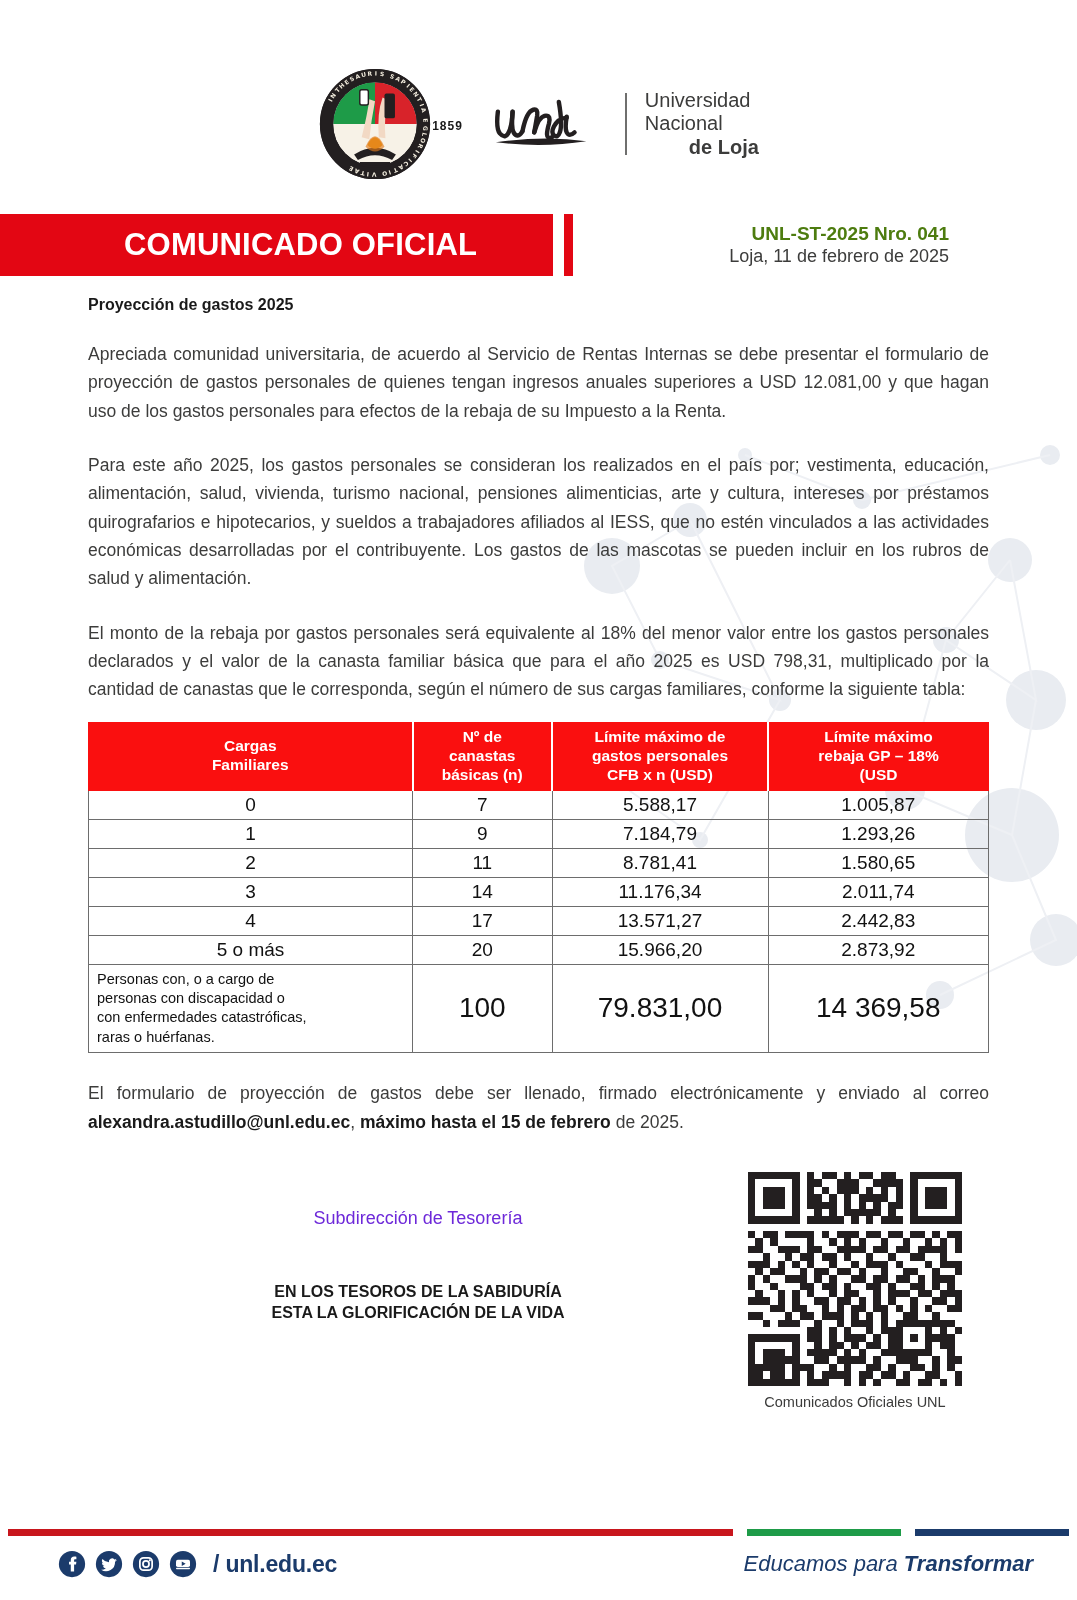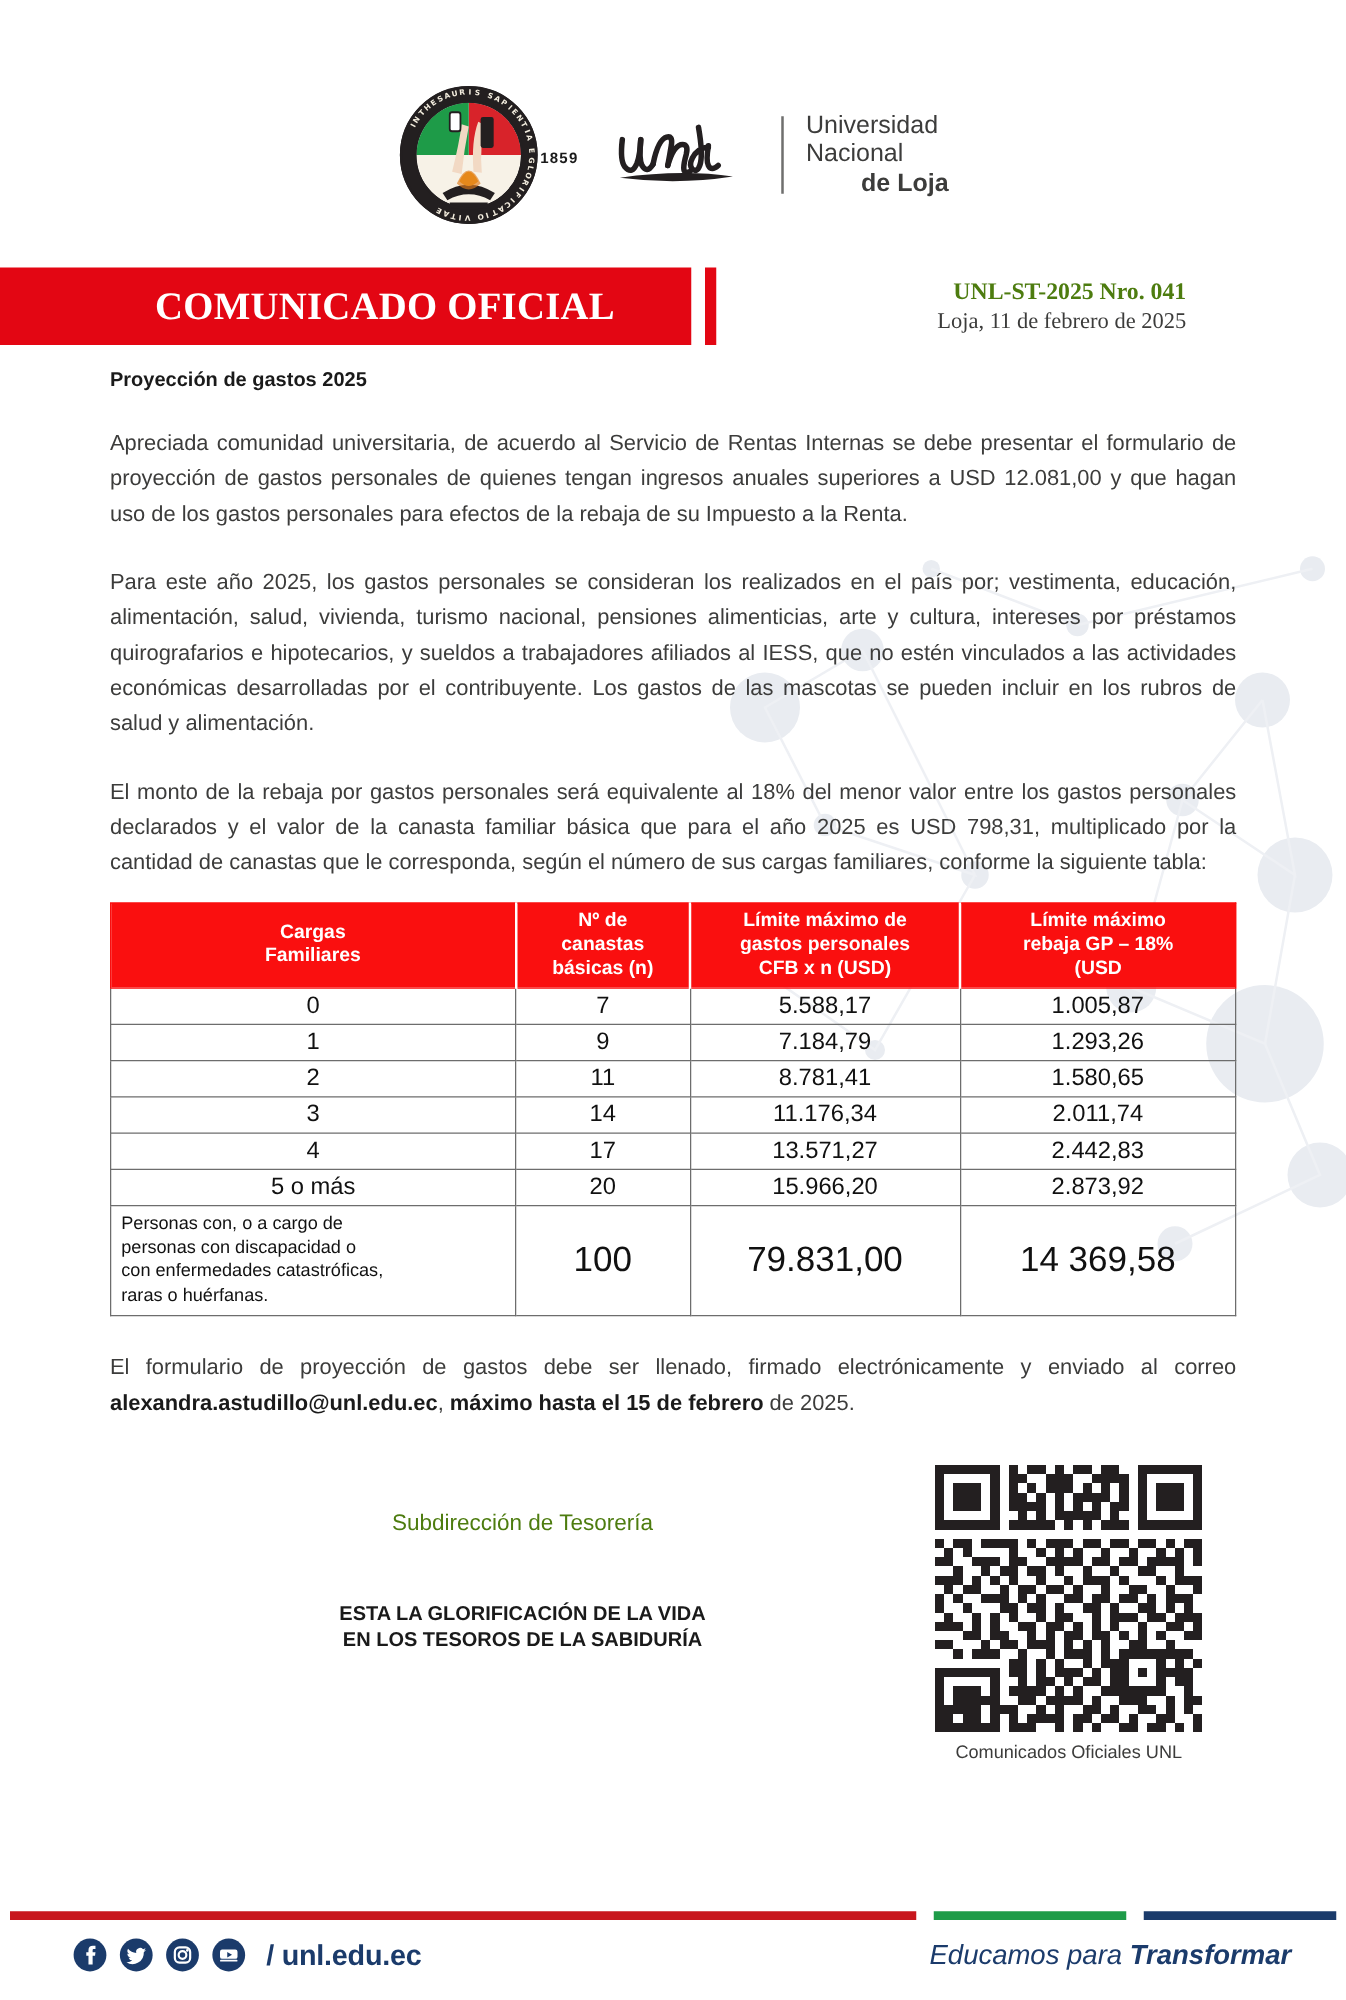--- a/index.html
+++ b/index.html
@@ -24,21 +24,21 @@
   }
   .seal-wrap { display:flex; align-items:center; }
   .seal-caption { font-size:12px; font-weight:bold; color:#1a1a1a; margin-top:4px; letter-spacing:1px;}
   .unl-mark { display:flex; align-items:center; gap:18px; }
   .unl-script { width:118px; }
   .vdiv { width:2px; height:62px; background:#6f6f6e; }
   .unl-name { font-size:20px; line-height:1.18; color:#3c3c3b; }
   .unl-name .b { font-weight:bold;margin-left:44px; }
 
   
-  .banner-row { position:relative; height:62px; margin-top:14px; display:flex; align-items:stretch;font-family:Liberation Serif, serif; }
+  .banner-row { position:relative; height:62px; margin-top:14px; display:flex; align-items:stretch; }
   .banner {
     background:#e30613; width:553px; display:flex; align-items:center;
     padding-left:124px;
   }
   .banner-title {
     color:#fff; font-size:31px; font-weight:bold; letter-spacing:0.2px;
     white-space:nowrap;
   }
   .banner-tick { width:9px; background:#e30613; margin-left:11px; }
   .banner-meta {
@@ -76,21 +76,21 @@
     text-align:left; font-size:14.5px; line-height:1.34; padding:5px 8px;
   }
   table.tbl td.big { font-size:28px; }
   .c1 { width:36%; } .c2 { width:15.5%; } .c3 { width:24%; } .c4 { width:24.5%; }
 
   
   .sign-block { margin-top:50px; position:relative; height:240px; }
   .sign-center {
     width:660px; text-align:center; padding-top:22px;
   }
-  .sign-dept { font-size:18px; color:#4d7c0f; }
+  .sign-dept { font-size:18px; color:#6d28d9; }
   .sign-motto {
     margin-top:52px; font-size:16px; font-weight:bold; color:#1a1a1a;
     line-height:1.34;
   }
   .qr-wrap {
     position:absolute; right:19px; top:-14px; width:230px; text-align:center;
   }
   .qr { width:214px; height:214px; margin:0 auto; display:block; }
   .qr-cap { font-size:14.5px; color:#3c3c3b; margin-top:8px; }
 
@@ -326,22 +326,22 @@
         </tr>
       </tbody>
     </table>
 
     <p class="para"><span>El formulario de proyección de gastos debe ser llenado, firmado electrónicamente y enviado al correo </span><b>alexandra.astudillo@unl.edu.ec</b><span>, </span><b>máximo hasta el 15 de febrero</b><span> de 2025.</span></p>
 
     <div class="sign-block">
       <div class="sign-center">
         <div class="sign-dept">Subdirección de Tesorería</div>
         <div class="sign-motto">
+          <div>EN LOS TESOROS DE LA SABIDURÍA</div>
           <div>ESTA LA GLORIFICACIÓN DE LA VIDA</div>
-          <div>EN LOS TESOROS DE LA SABIDURÍA</div>
         </div>
       </div>
       <div class="qr-wrap">
         <svg class="qr" viewBox="0 0 29 29" shape-rendering="crispEdges">
           <rect width="29" height="29" fill="#fff"></rect>
           <g fill="#231f20">
 
             <path d="M0 0h7v7H0z"></path>
               <path d="M1 1h5v5H1z" fill="#fff"></path>
               <path d="M2 2h3v3H2z"></path>

